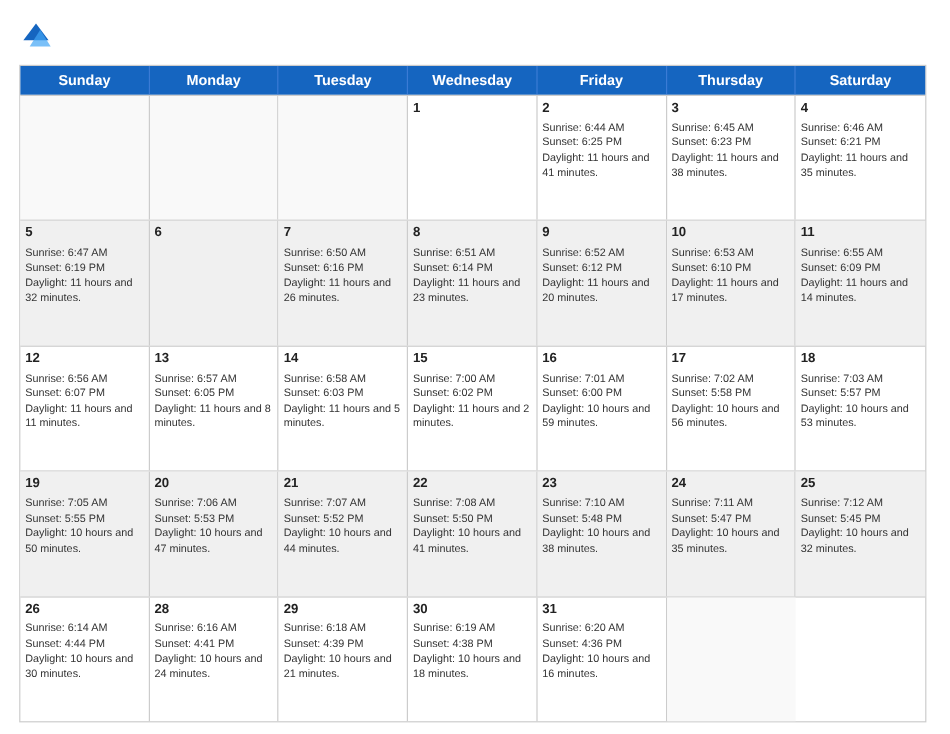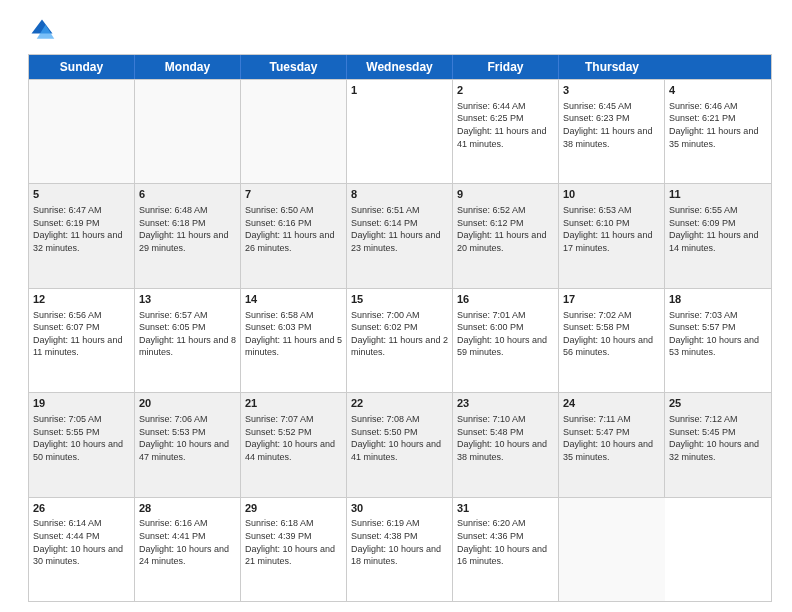--- a/index.html
+++ b/index.html
@@ -6,21 +6,21 @@
     body {
       width: 792px;
       height: 612px;
       font-family: Arial, sans-serif;
       background: #fff;
       overflow: hidden;
     }
     .page {
       width: 792px;
       height: 612px;
-      padding: 16px 20px 10px 28px;
+      padding: 16px 20px 10px 16px;
       display: flex;
       flex-direction: column;
     }
     .header {
       display: flex;
       justify-content: space-between;
       align-items: flex-start;
       margin-bottom: 10px;
     }
     .logo {
@@ -131,20 +131,21 @@
   </div>
 
   <div class="calendar">
     <div class="cal-header-row">
     <div class="cal-header-cell">Sunday</div>
         <div class="cal-header-cell">Monday</div>
         <div class="cal-header-cell">Tuesday</div>
         <div class="cal-header-cell">Wednesday</div>
         <div class="cal-header-cell">Friday</div>
         <div class="cal-header-cell">Thursday</div>
+        <div class="cal-header-cell">Saturday</div>
       </div>
     <div class="cal-body">
     <div class="cal-row">
           <div class="cal-cell empty"></div>
           <div class="cal-cell empty"></div>
           <div class="cal-cell empty"></div>
           <div class="cal-cell">
             <div class="day-num">1</div>
           </div>
           <div class="cal-cell">
@@ -172,24 +173,20 @@
         <div class="cal-row">
           <div class="cal-cell shaded">
             <div class="day-num">5</div>
             <div class="day-info">Sunrise: 6:47 AM
 Sunset: 6:19 PM
 Daylight: 11 hours
 and 32 minutes.</div>
           </div>
           <div class="cal-cell shaded">
             <div class="day-num">6</div>
-            <div class="day-info">Sunrise: 6:48 AM
-Sunset: 6:18 PM
-Daylight: 11 hours
-and 29 minutes.</div>
           </div>
           <div class="cal-cell shaded">
             <div class="day-num">7</div>
             <div class="day-info">Sunrise: 6:50 AM
 Sunset: 6:16 PM
 Daylight: 11 hours
 and 26 minutes.</div>
           </div>
           <div class="cal-cell shaded">
             <div class="day-num">8</div>

